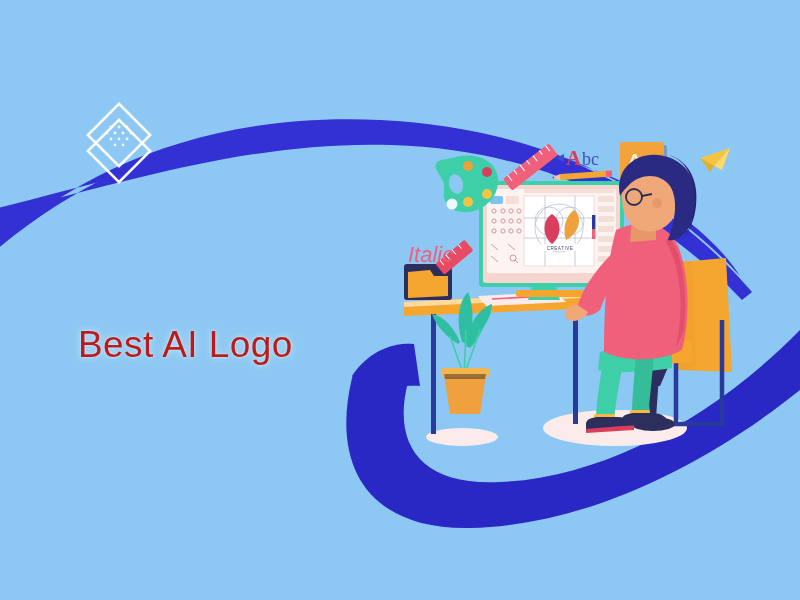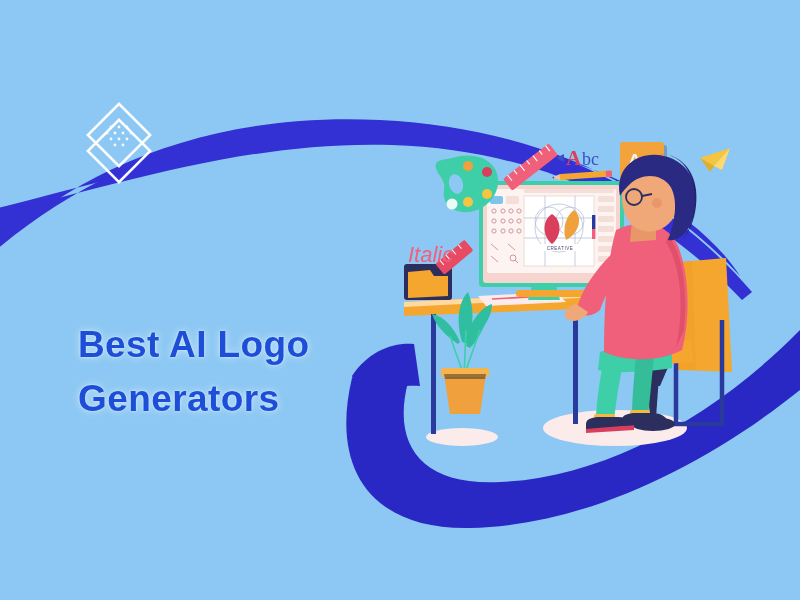--- a/index.html
+++ b/index.html
@@ -26,24 +26,24 @@
   }
   #art-layer {
     position: absolute;
     inset: 0;
   }
   #headline {
     position: absolute;
     left: 78px;
     top: 318px;
     width: 300px;
-    color: #1d4ed8;
+    color: #b91c1c;
     font-size: 37px;
     line-height: 1.45;
-    font-weight: 700;
+    font-weight: 400;
     letter-spacing: 0.4px;
     text-shadow: 0 0 9px rgba(255,255,255,0.55), 0 0 2px rgba(255,255,255,0.8);
     user-select: none;
   }
   #headline .hl-line { display: block; white-space: nowrap; }
   #brand-logo {
     position: absolute;
     left: 73px;
     top: 99px;
     width: 92px;
@@ -102,21 +102,20 @@
           <circle cx="46" cy="40" r="1.4"></circle>
           <circle cx="54" cy="40" r="1.4"></circle>
         <circle cx="42" cy="46" r="1.4"></circle>
           <circle cx="50" cy="46" r="1.4"></circle>
       </g>
     </svg>
   </div>
 
   <div id="headline">
     <span class="hl-line">Best AI Logo</span>
-    <span class="hl-line">Generators</span>
   </div>
 
   <div id="art-layer">
     <svg viewBox="0 0 800 600" xmlns="http://www.w3.org/2000/svg">
 
       <ellipse cx="615" cy="428" rx="72" ry="18" fill="#fbeceb"></ellipse>
       <ellipse cx="462" cy="437" rx="36" ry="9" fill="#fbeceb"></ellipse>
 
       <g>
 

